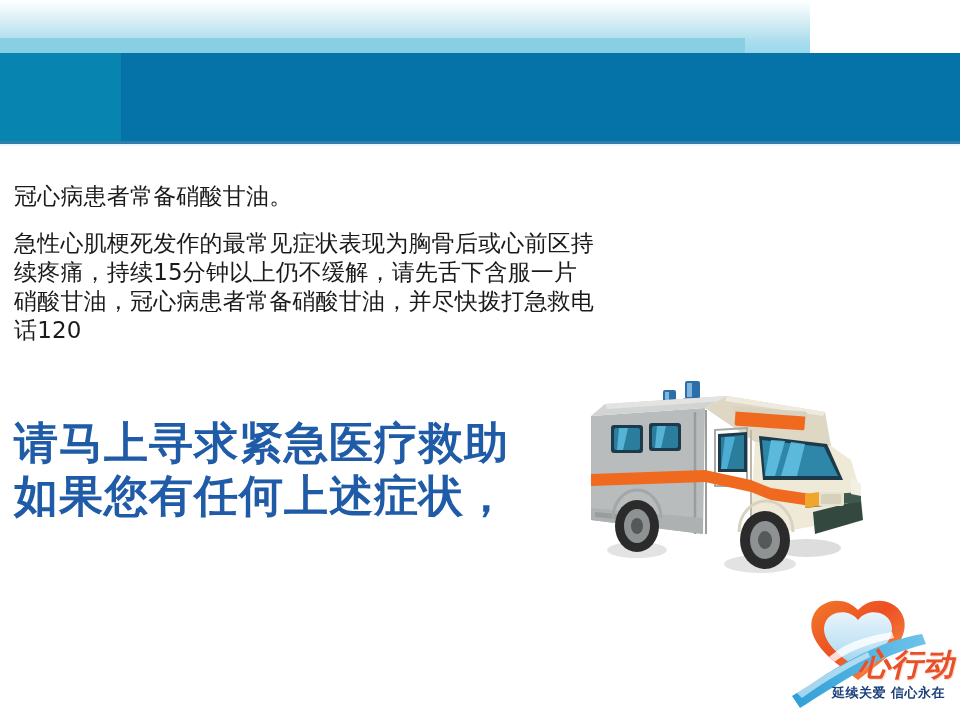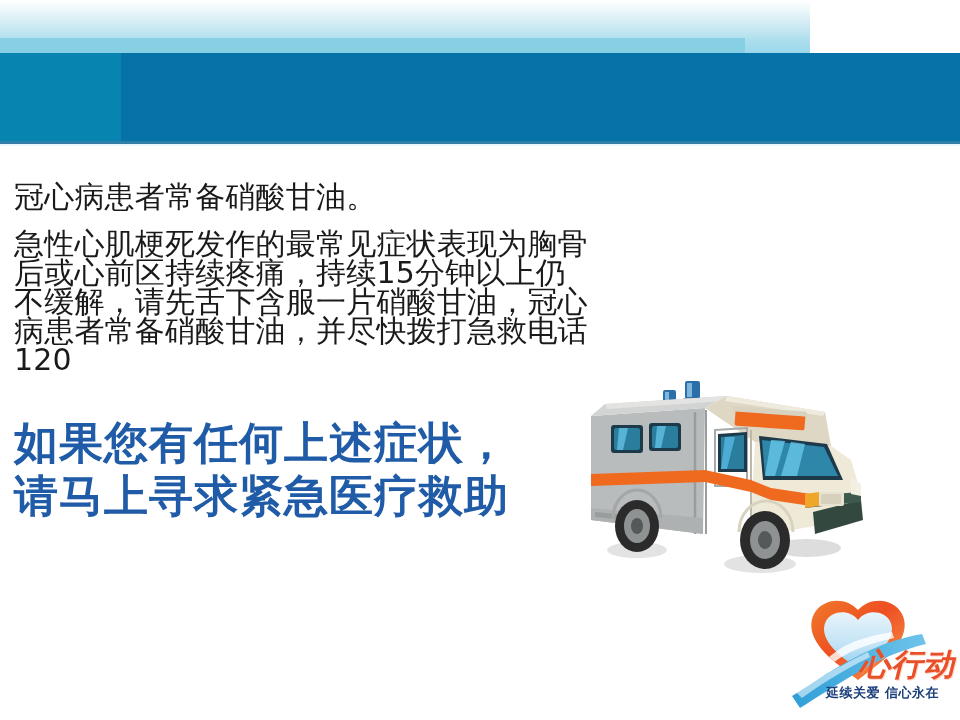--- a/index.html
+++ b/index.html
@@ -78,21 +78,21 @@
 
   
   #body-copy {
     position: absolute;
     left: 14px;
     top: 182px;
     width: 580px;
   }
   .para {
     color: #1a1a1a;
-    font-size: 30px;
+    font-size: 23px;
     line-height: 29px;
     letter-spacing: .2px;
     margin: 0;
   }
   .para-1 { margin-bottom: 18px; }
 
   
   #headline {
     position: absolute;
     left: 14px;
@@ -135,21 +135,21 @@
     font-size: 31px;
     font-weight: bold;
     font-style: italic;
     color: #e8502a;
     letter-spacing: 1px;
     text-shadow: 1px 1px 0 rgba(255,160,120,.45);
     white-space: nowrap;
   }
   .logo-tagline {
     position: absolute;
-    left: 36px;
+    left: 42px;
     top: 92px;
     font-size: 13px;
     font-weight: bold;
     color: #1b3f7a;
     letter-spacing: .5px;
     white-space: nowrap;
   }
 </style>
 </head>
 <body>
@@ -164,22 +164,22 @@
     <div class="bar-underline"></div>
     <div class="bar-underline2"></div>
   </div>
 
   <div id="body-copy">
     <p class="para para-1">冠心病患者常备硝酸甘油。</p>
     <p class="para para-2">急性心肌梗死发作的最常见症状表现为胸骨后或心前区持续疼痛，持续15分钟以上仍不缓解，请先舌下含服一片硝酸甘油，冠心病患者常备硝酸甘油，并尽快拨打急救电话120</p>
   </div>
 
   <div id="headline">
+    <div class="headline-line">请马上寻求紧急医疗救助</div>
     <div class="headline-line">如果您有任何上述症状，</div>
-    <div class="headline-line">请马上寻求紧急医疗救助</div>
   </div>
 
   <div id="ambulance">
     <svg width="330" height="225" viewBox="0 0 330 225" xmlns="http://www.w3.org/2000/svg">
 
       <ellipse cx="62" cy="182" rx="30" ry="8" fill="#d9d9d9" opacity=".75"></ellipse>
       <ellipse cx="185" cy="196" rx="36" ry="9" fill="#d9d9d9" opacity=".75"></ellipse>
       <ellipse cx="232" cy="180" rx="34" ry="9" fill="#cfcfcf" opacity=".7"></ellipse>
 
       <g>

